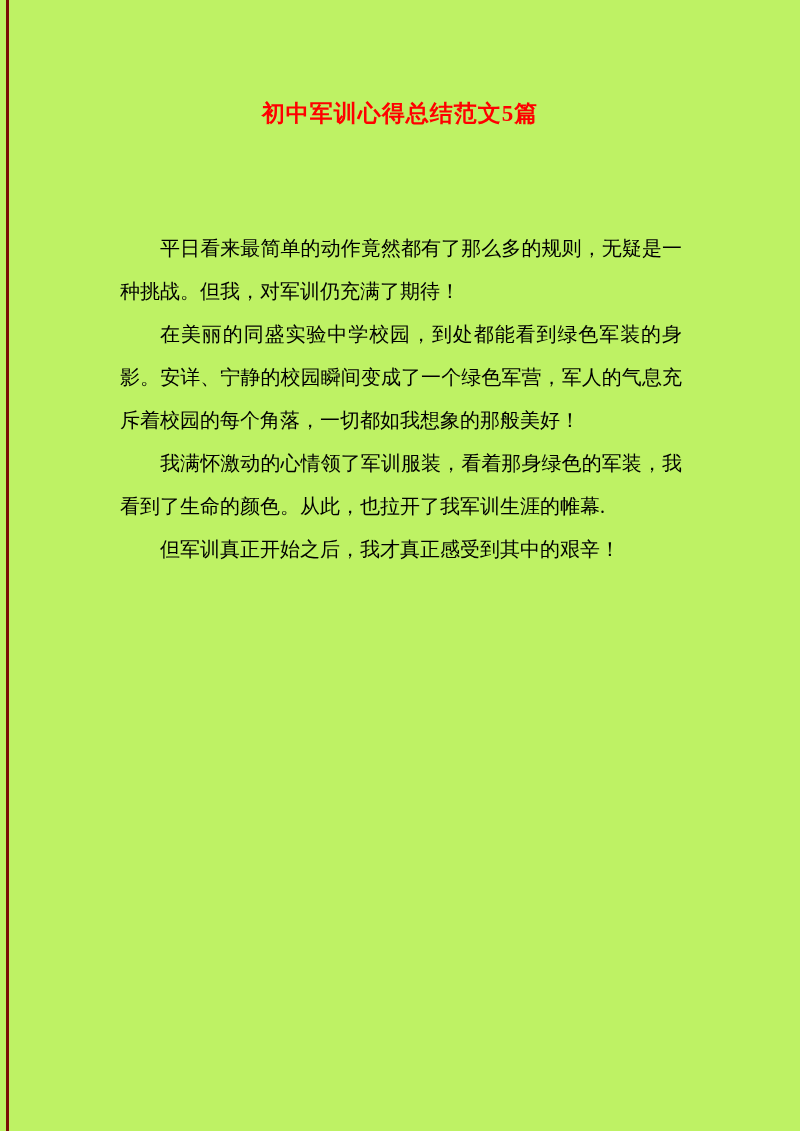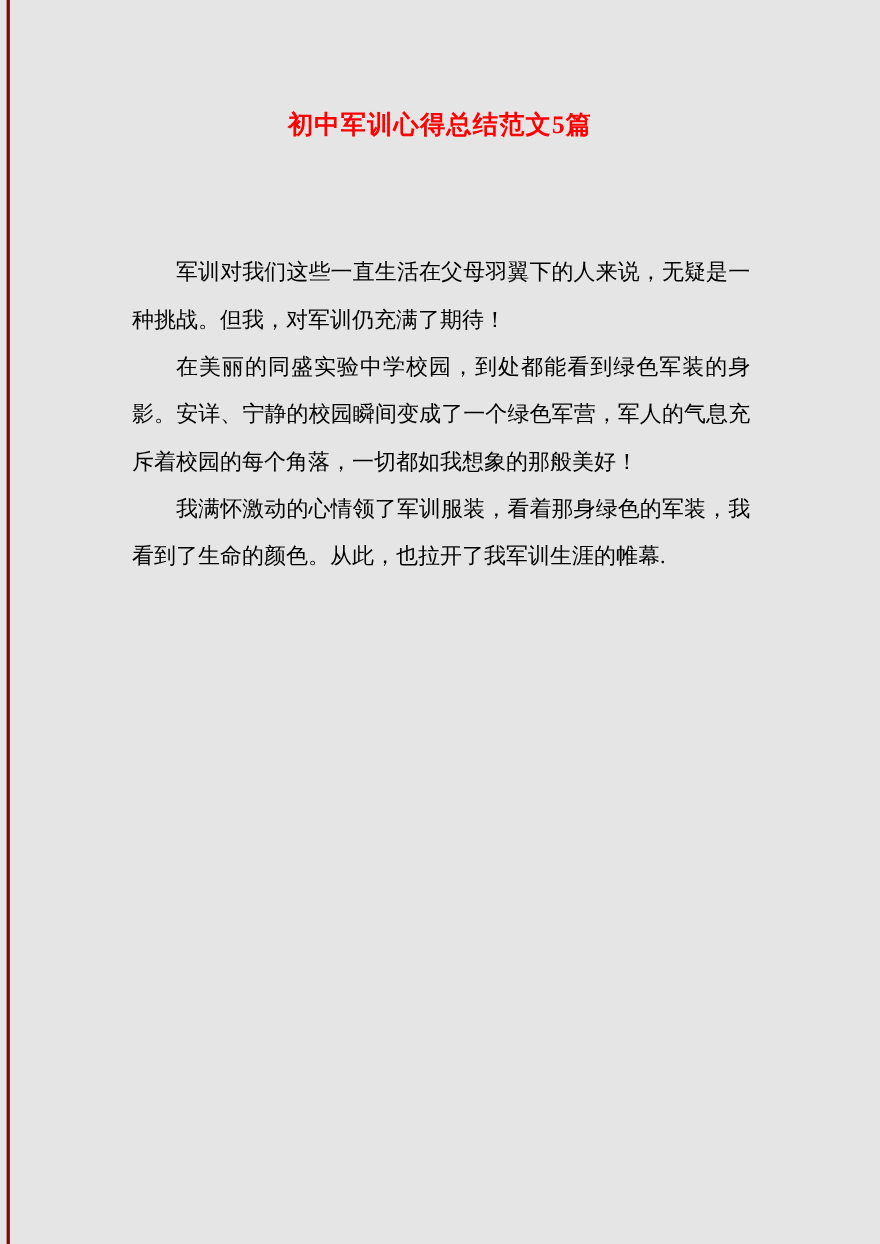--- a/index.html
+++ b/index.html
@@ -4,21 +4,21 @@
 <style>
   html, body {
     margin: 0;
     padding: 0;
     background: #ffffff;
   }
   .page {
     position: relative;
     width: 800px;
     height: 1131px;
-    background: #e5e5e5;
+    background: #bef264;
     overflow: hidden;
     font-family: "Liberation Serif", serif;
     color: #000000;
   }
   .left-rule {
     position: absolute;
     left: 6px;
     top: 0;
     width: 3px;
     height: 1131px;
@@ -46,17 +46,18 @@
     color: #000000;
   }
 </style>
 </head>
 <body>
 
 <div class="page">
   <div class="left-rule"></div>
   <h1 class="doc-title">初中军训心得总结范文5篇</h1>
   <div class="content">
-      <p class="para">军训对我们这些一直生活在父母羽翼下的人来说，无疑是一种挑战。但我，对军训仍充满了期待！</p>
+      <p class="para">平日看来最简单的动作竟然都有了那么多的规则，无疑是一种挑战。但我，对军训仍充满了期待！</p>
       <p class="para">在美丽的同盛实验中学校园，到处都能看到绿色军装的身影。安详、宁静的校园瞬间变成了一个绿色军营，军人的气息充斥着校园的每个角落，一切都如我想象的那般美好！</p>
       <p class="para">我满怀激动的心情领了军训服装，看着那身绿色的军装，我看到了生命的颜色。从此，也拉开了我军训生涯的帷幕.</p>
+      <p class="para">但军训真正开始之后，我才真正感受到其中的艰辛！</p>
     </div>
 </div>
 
 </body></html>

